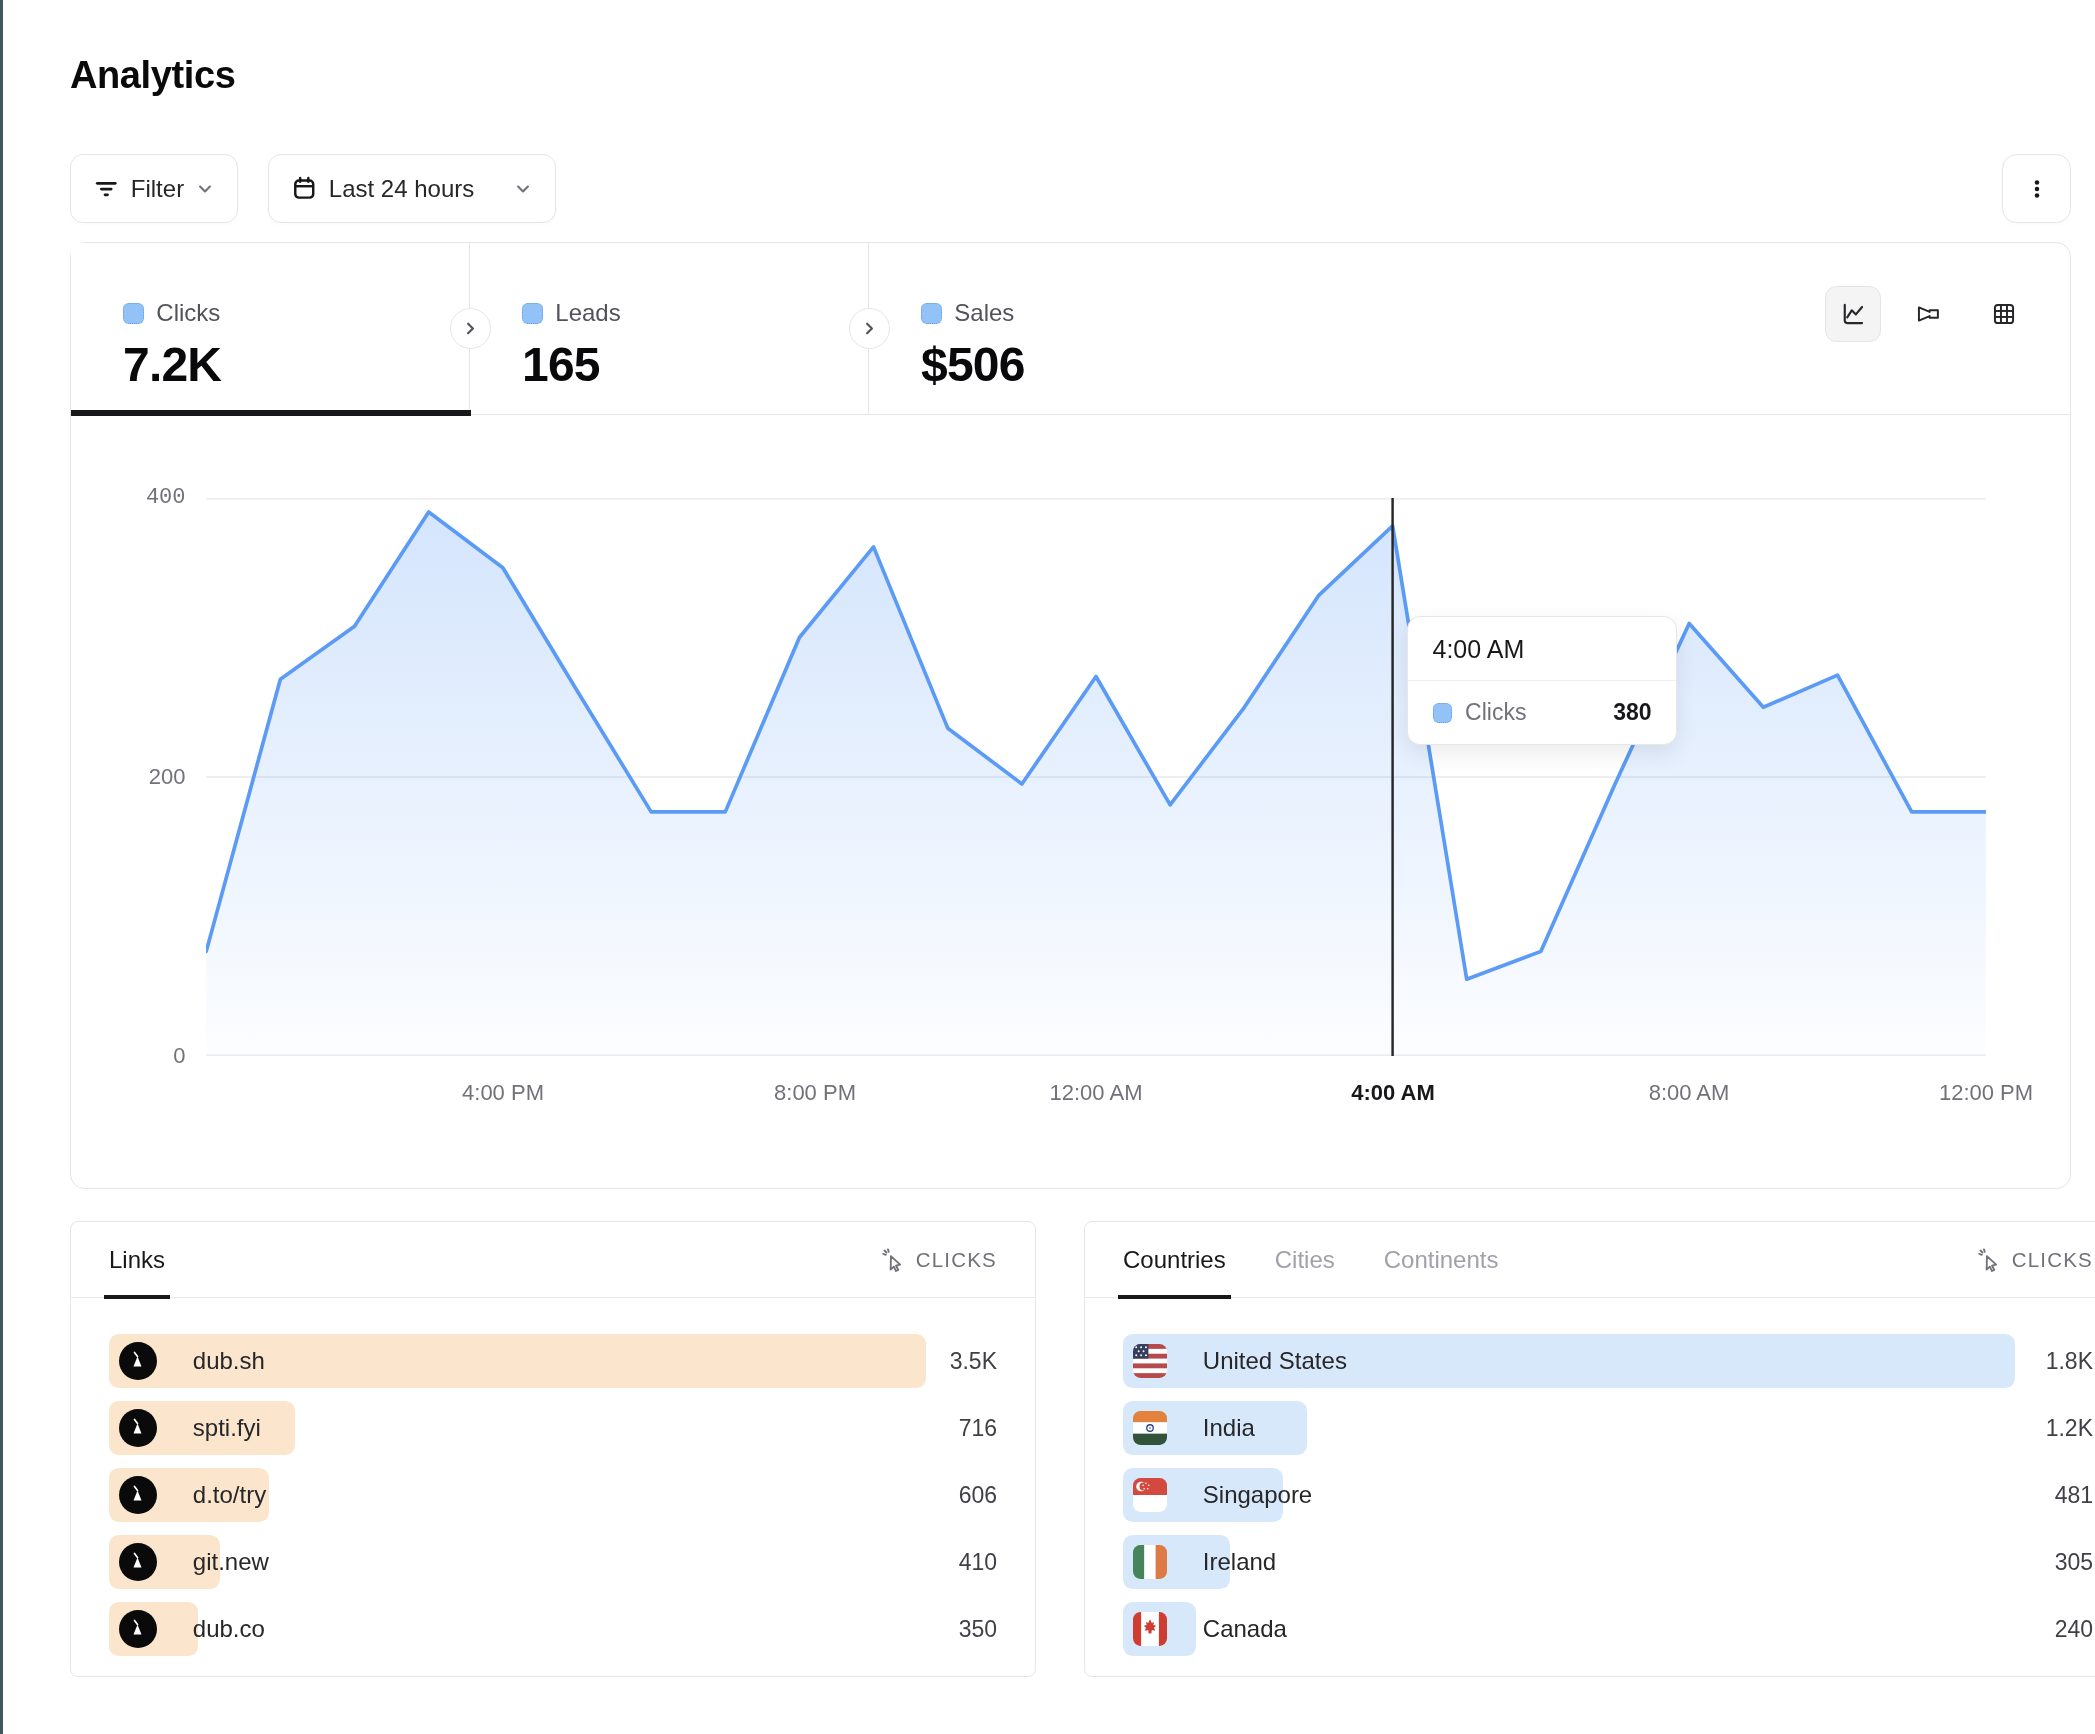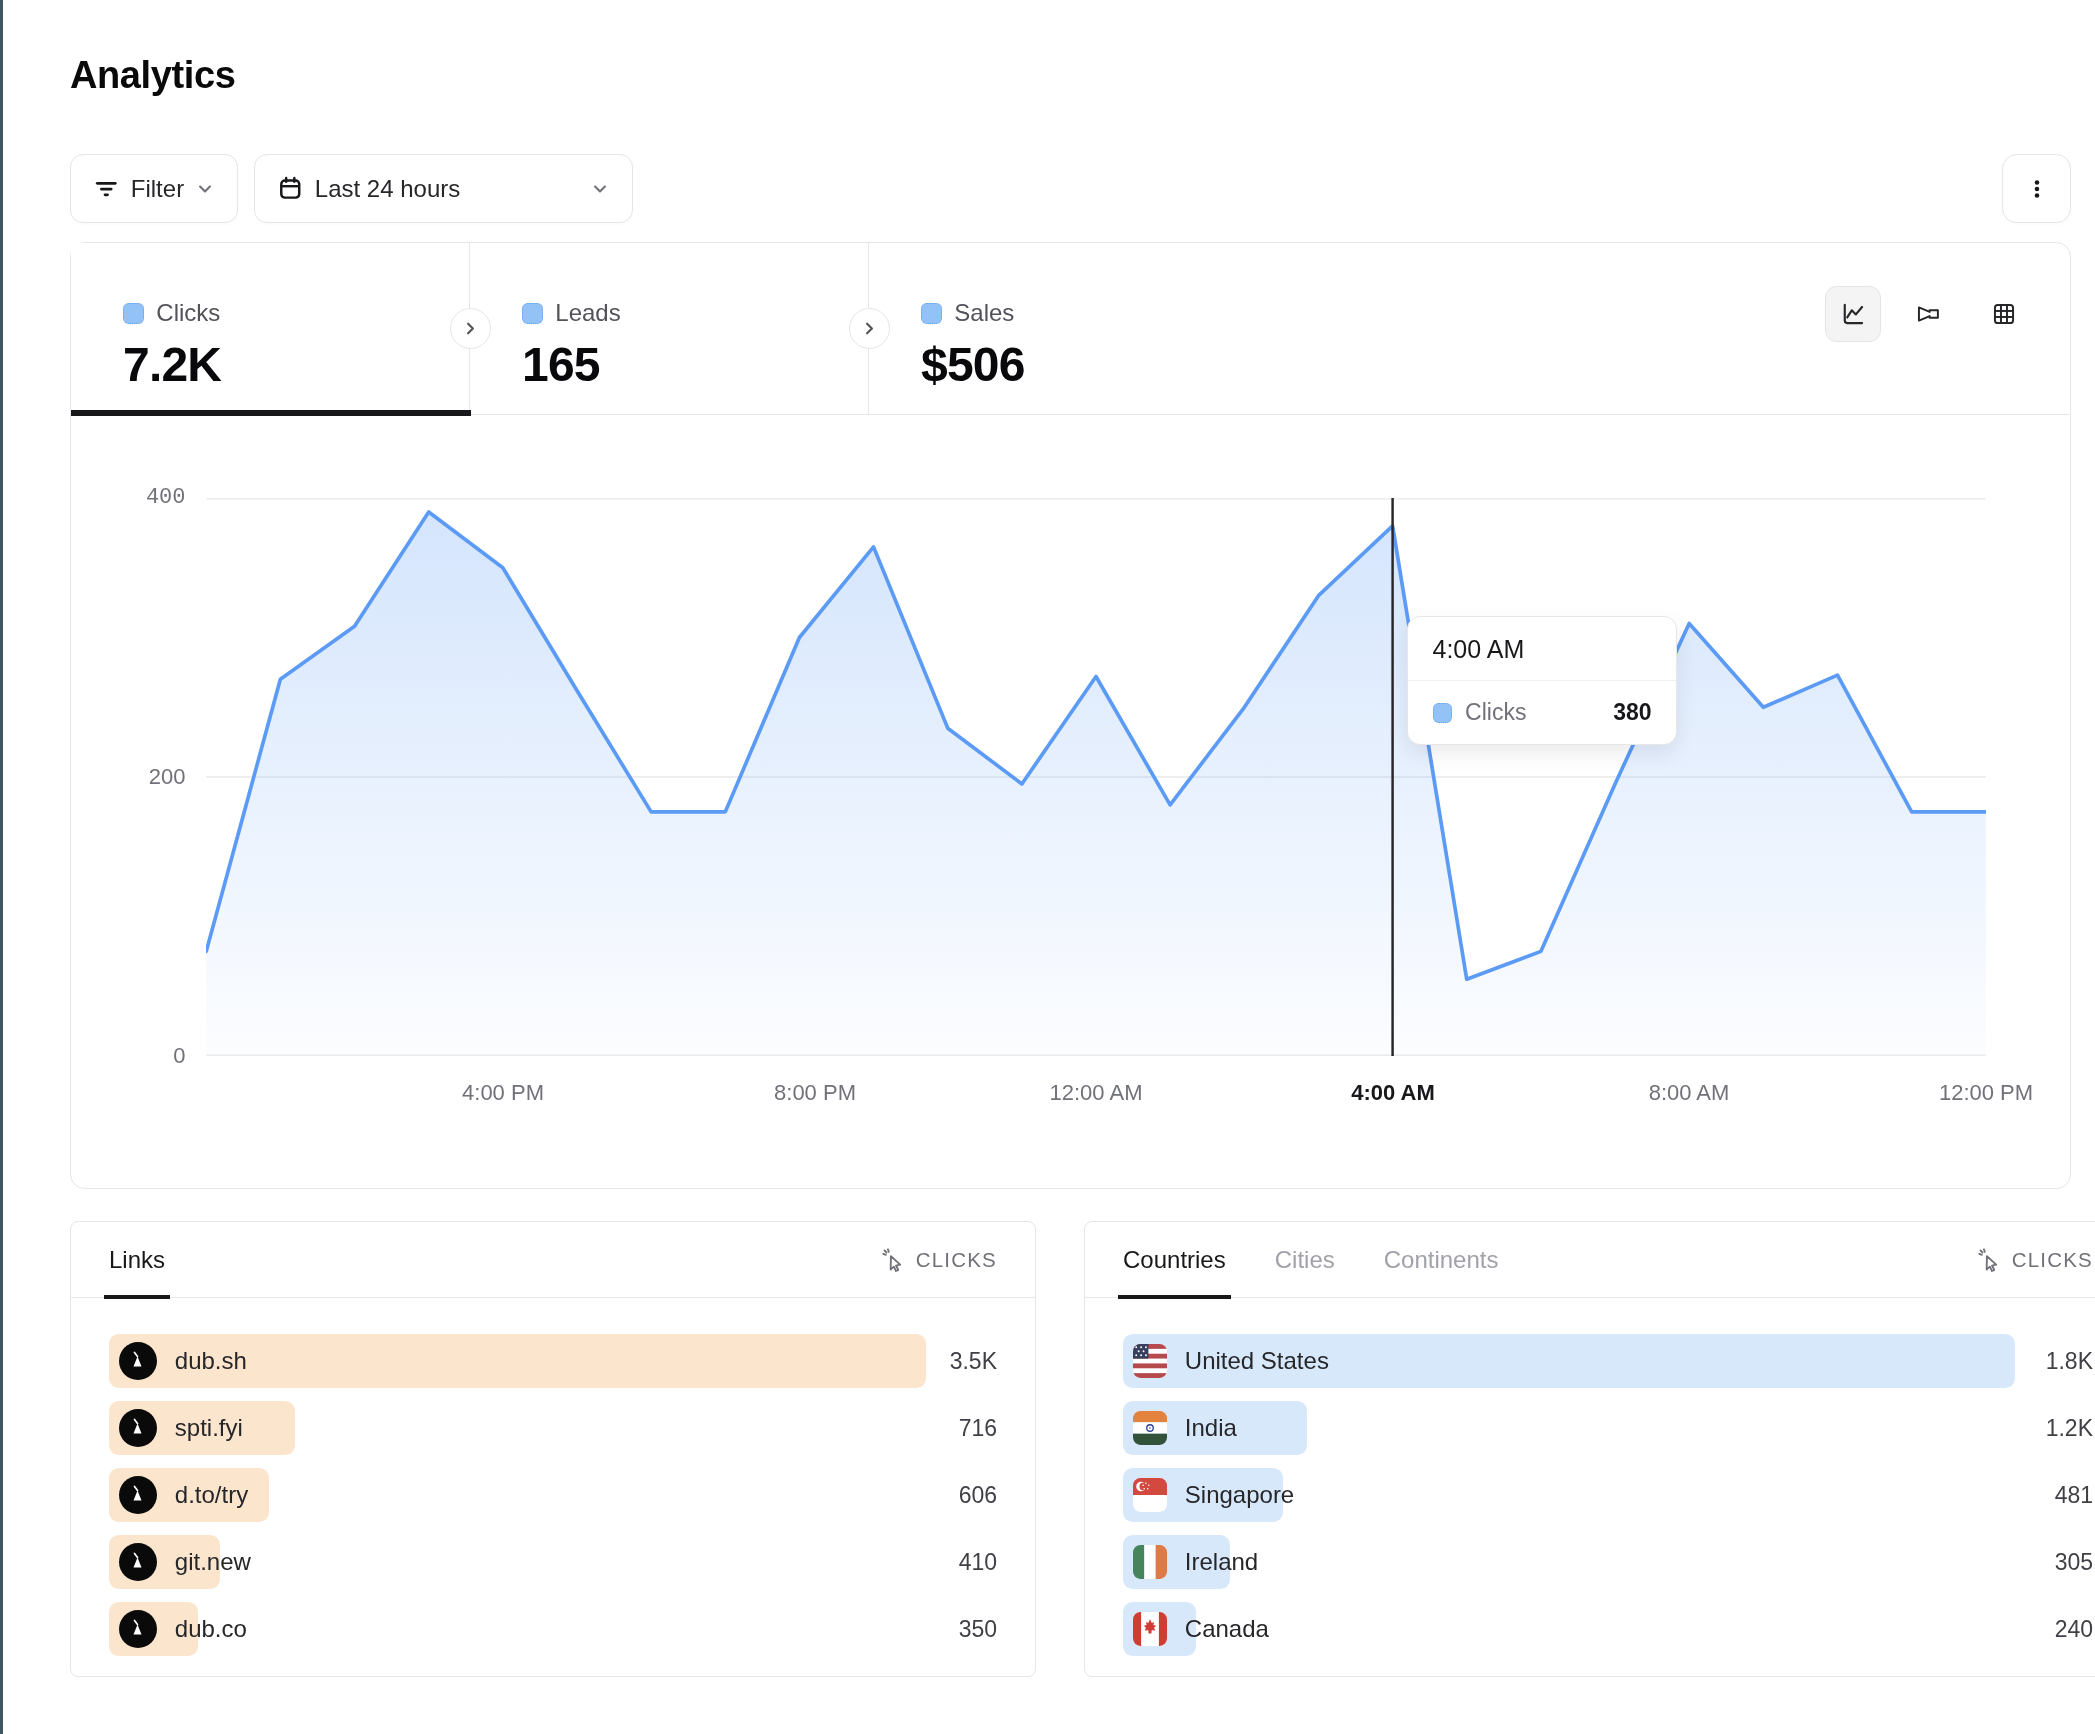--- a/index.html
+++ b/index.html
@@ -13,21 +13,21 @@
   .page-title { position:absolute; left:70px; top:54px; font-size:38px; font-weight:700; letter-spacing:-0.4px; color:#0a0a0a; }
 
   
   .btn {
     display:flex; align-items:center; gap:12.3px; background:#fff;
     border:1.6px solid #e6e6e6; border-radius:13px; height:69px; padding:0 23px;
     font-size:24px; color:#27272a; cursor:pointer; box-shadow:0 1.6px 3.3px rgba(0,0,0,0.02);
     font-family:inherit;
   }
   .filter-btn { position:absolute; left:70px; top:154px; }
-  .date-btn { position:absolute; left:254px; top:154px; width:379px; }
+  .date-btn { position:absolute; left:268px; top:154px; width:288px; }
   .date-btn .chev { margin-left:auto; }
   .kebab-btn { position:absolute; left:2002px; top:154px; width:69px; justify-content:center; padding:0; border-radius:14.7px; }
 
   
   .main-card { position:absolute; left:70px; top:242px; width:2001px; height:947px;
     border:1.6px solid #e6e6e6; border-radius:14.7px; background:#fff; }
   .stats-header { position:relative; height:172px; border-bottom:1.6px solid #e6e6e6; display:flex; }
   .stat-tab { width:399px; padding:34px 0 0 52px; border-right:1.6px solid #e6e6e6; position:relative; cursor:pointer; background:#fff; border-top:none; border-left:none; border-bottom:none; text-align:left; font-family:inherit; }
   .stat-tab.last { border-right:none; }
   .stat-label-row { display:flex; align-items:center; gap:12.3px; }
@@ -63,21 +63,21 @@
   .panel-header { height:76px; border-bottom:1.6px solid #e9e9e9; display:flex; align-items:center; padding:0 38px; position:relative; }
   .ptab { position:relative; height:76px; display:flex; align-items:center; font-size:24px; color:#18181b; font-weight:500;
     background:none; border:none; cursor:pointer; font-family:inherit; padding:0; }
   .ptab.inactive { color:#a1a1aa; font-weight:400; }
   .ptab .tab-underline { position:absolute; bottom:-1.6px; left:-4.9px; right:-4.9px; height:4.1px; background:#18181b; }
   .geo-tabs { display:flex; gap:49px; }
   .metric { margin-left:auto; display:flex; align-items:center; gap:9.8px; color:#71717a; font-size:20.5px; letter-spacing:1.2px; cursor:pointer; background:none; border:none; font-family:inherit; }
   .rows { padding:36px 38px 21px; display:flex; flex-direction:column; gap:13px; }
   .row { position:relative; height:54px; display:flex; align-items:center; cursor:pointer; }
   .row-bar { position:absolute; left:0; top:0; bottom:0; border-radius:9.8px; }
-  .row-content { position:relative; display:flex; align-items:center; gap:18px; width:100%; padding-left:9.8px; z-index:1; }
+  .row-content { position:relative; display:flex; align-items:center; gap:36px; width:100%; padding-left:9.8px; z-index:1; }
   .link-avatar { width:38px; height:38px; border-radius:50%; background:#0a0a0a; flex:none;
     display:flex; align-items:center; justify-content:center; }
   .flag { width:34px; height:34px; border-radius:7.4px; overflow:hidden; flex:none; box-shadow:0 0 0 0.8px rgba(0,0,0,0.06) inset; }
   .flag svg { display:block; }
   .row-label { font-size:24px; color:#27272a; }
   .row-value { margin-left:auto; font-size:23px; color:#3f3f46; }
 </style>
 </head>
 <body>
 

